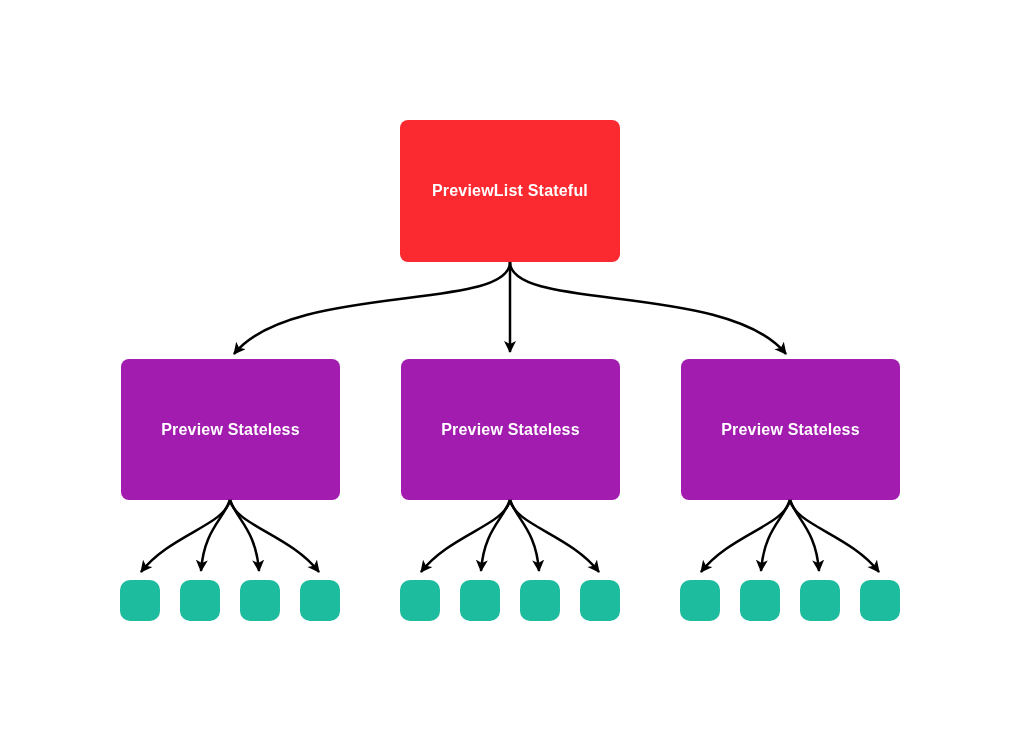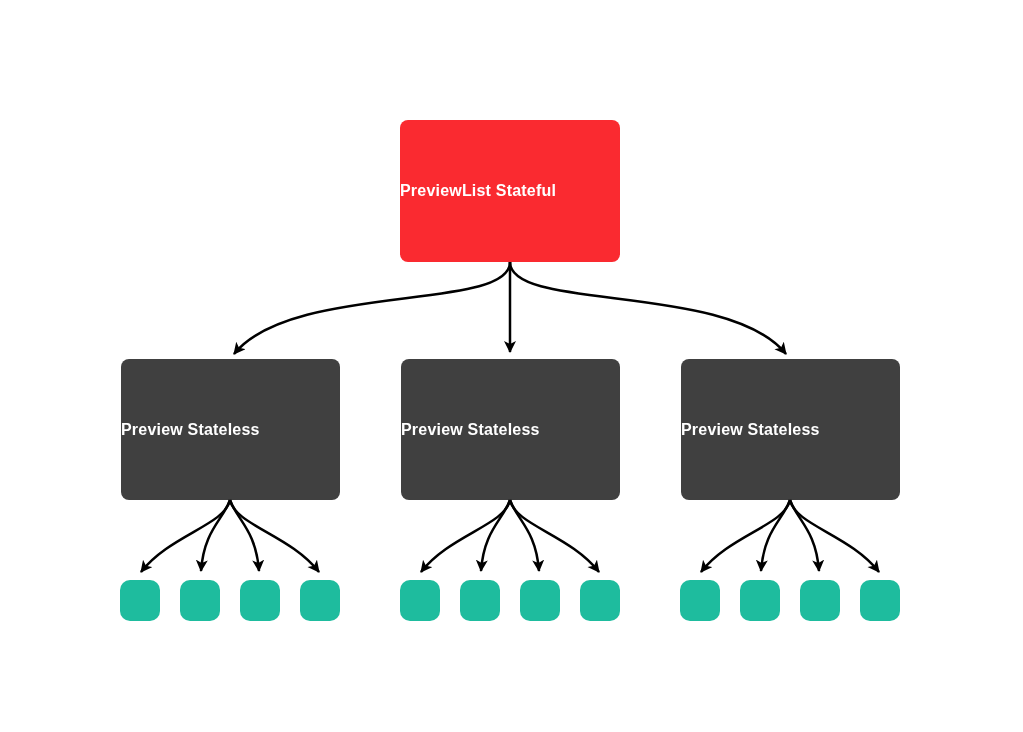--- a/index.html
+++ b/index.html
@@ -13,38 +13,39 @@
     width: 1023px;
     height: 732px;
     background: #ffffff;
     overflow: hidden;
   }
   .node {
     position: absolute;
     border-radius: 8px;
     display: flex;
     align-items: center;
+    justify-content: center;
     box-sizing: border-box;
   }
   .node .label {
     color: #ffffff;
     font-weight: bold;
     font-size: 16px;
     text-align: center;
     letter-spacing: 0.2px;
   }
   .root-node {
     left: 400px; top: 120px;
     width: 220px; height: 142px;
     background: #fa2a30;
   }
   .child-node {
     top: 359px;
     width: 219px; height: 141px;
-    background: #404040;
+    background: #a21caf;
   }
   .child-1 { left: 121px; }
   .child-2 { left: 401px; }
   .child-3 { left: 681px; }
   .leaf-node {
     position: absolute;
     top: 580px;
     width: 40px; height: 41px;
     border-radius: 10px;
     background: #1ebc9e;

